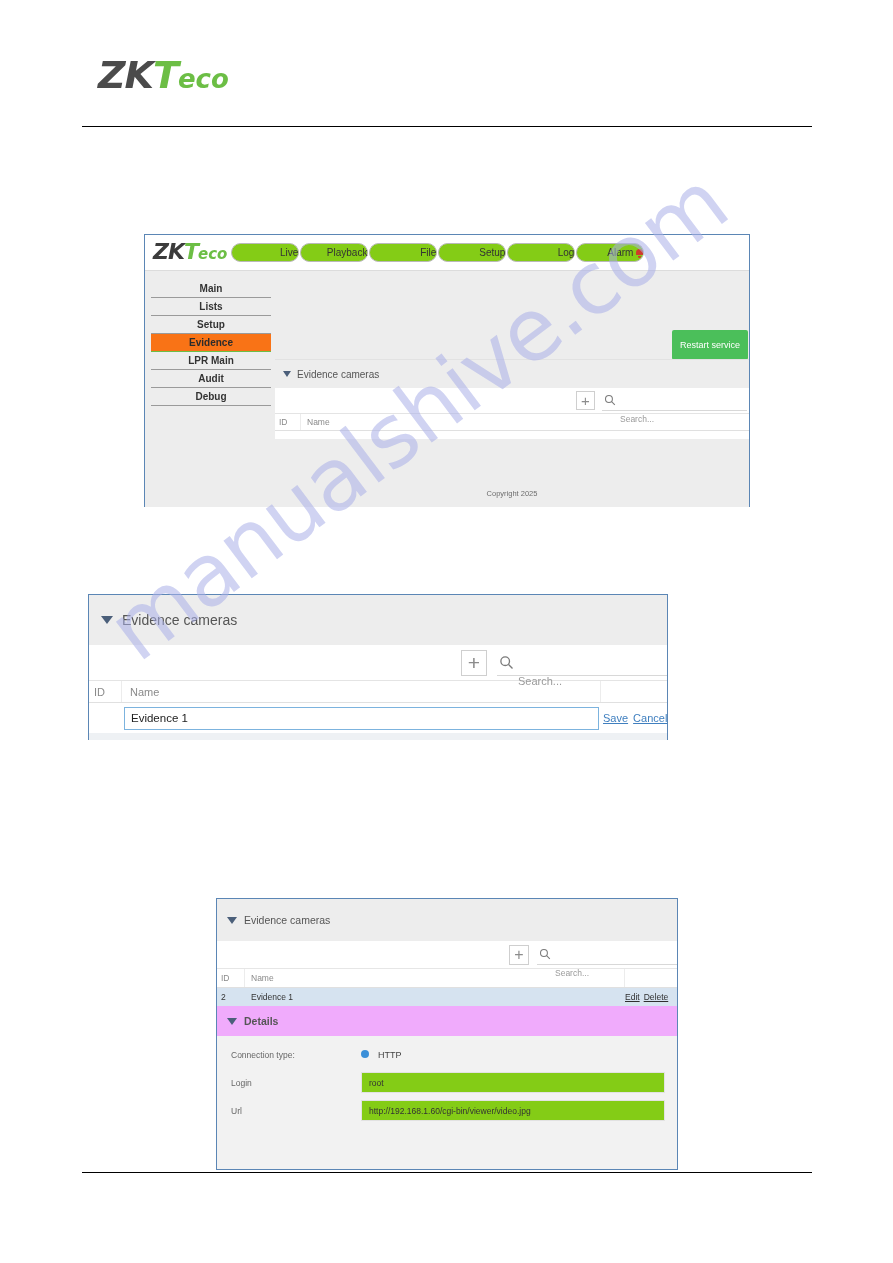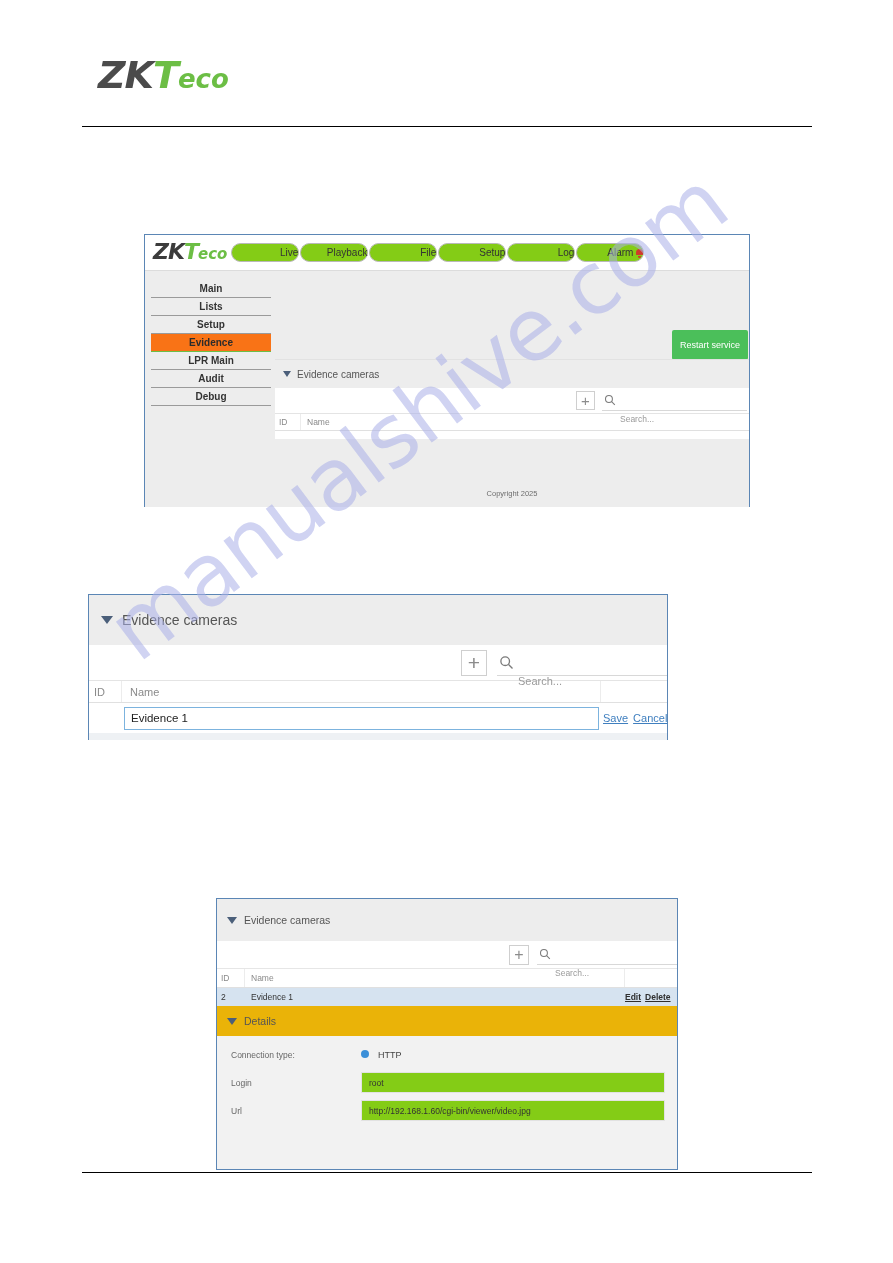--- a/index.html
+++ b/index.html
@@ -401,32 +401,33 @@
   .p3-row {
     display: flex;
     align-items: center;
     height: 18px;
     font-size: 8.5px;
     color: #333;
     background: #d6e3f0;
   }
   .p3-row .c-id { width: 28px; padding-left: 4px; box-sizing: border-box; }
   .p3-row .c-name { flex: 1; padding-left: 6px; }
-  .p3-row .c-act { width: 52px; display: flex; gap: 4px; font-weight: bold; }
+  .p3-row .c-act { width: 52px; display: flex; gap: 4px; }
   .p3-row .c-act span { color: #2f2f2f; text-decoration: underline; cursor: pointer; }
 
   .details-head {
     height: 30px;
     display: flex;
     align-items: center;
     padding-left: 10px;
     font-size: 10.5px;
     color: #555;
-    background: #eab308;
-    box-sizing: border-box;
+    background: #f0abfc;
+    box-sizing: border-box;
+    font-weight: bold;
   }
   .details-head .caret { border-left-width:5px; border-right-width:5px; border-top-width:7px; margin-right:7px; }
 
   .form-rows { padding: 8px 12px 0 14px; }
   .frow {
     display: flex;
     align-items: center;
     margin-bottom: 7px;
     height: 21px;
   }

